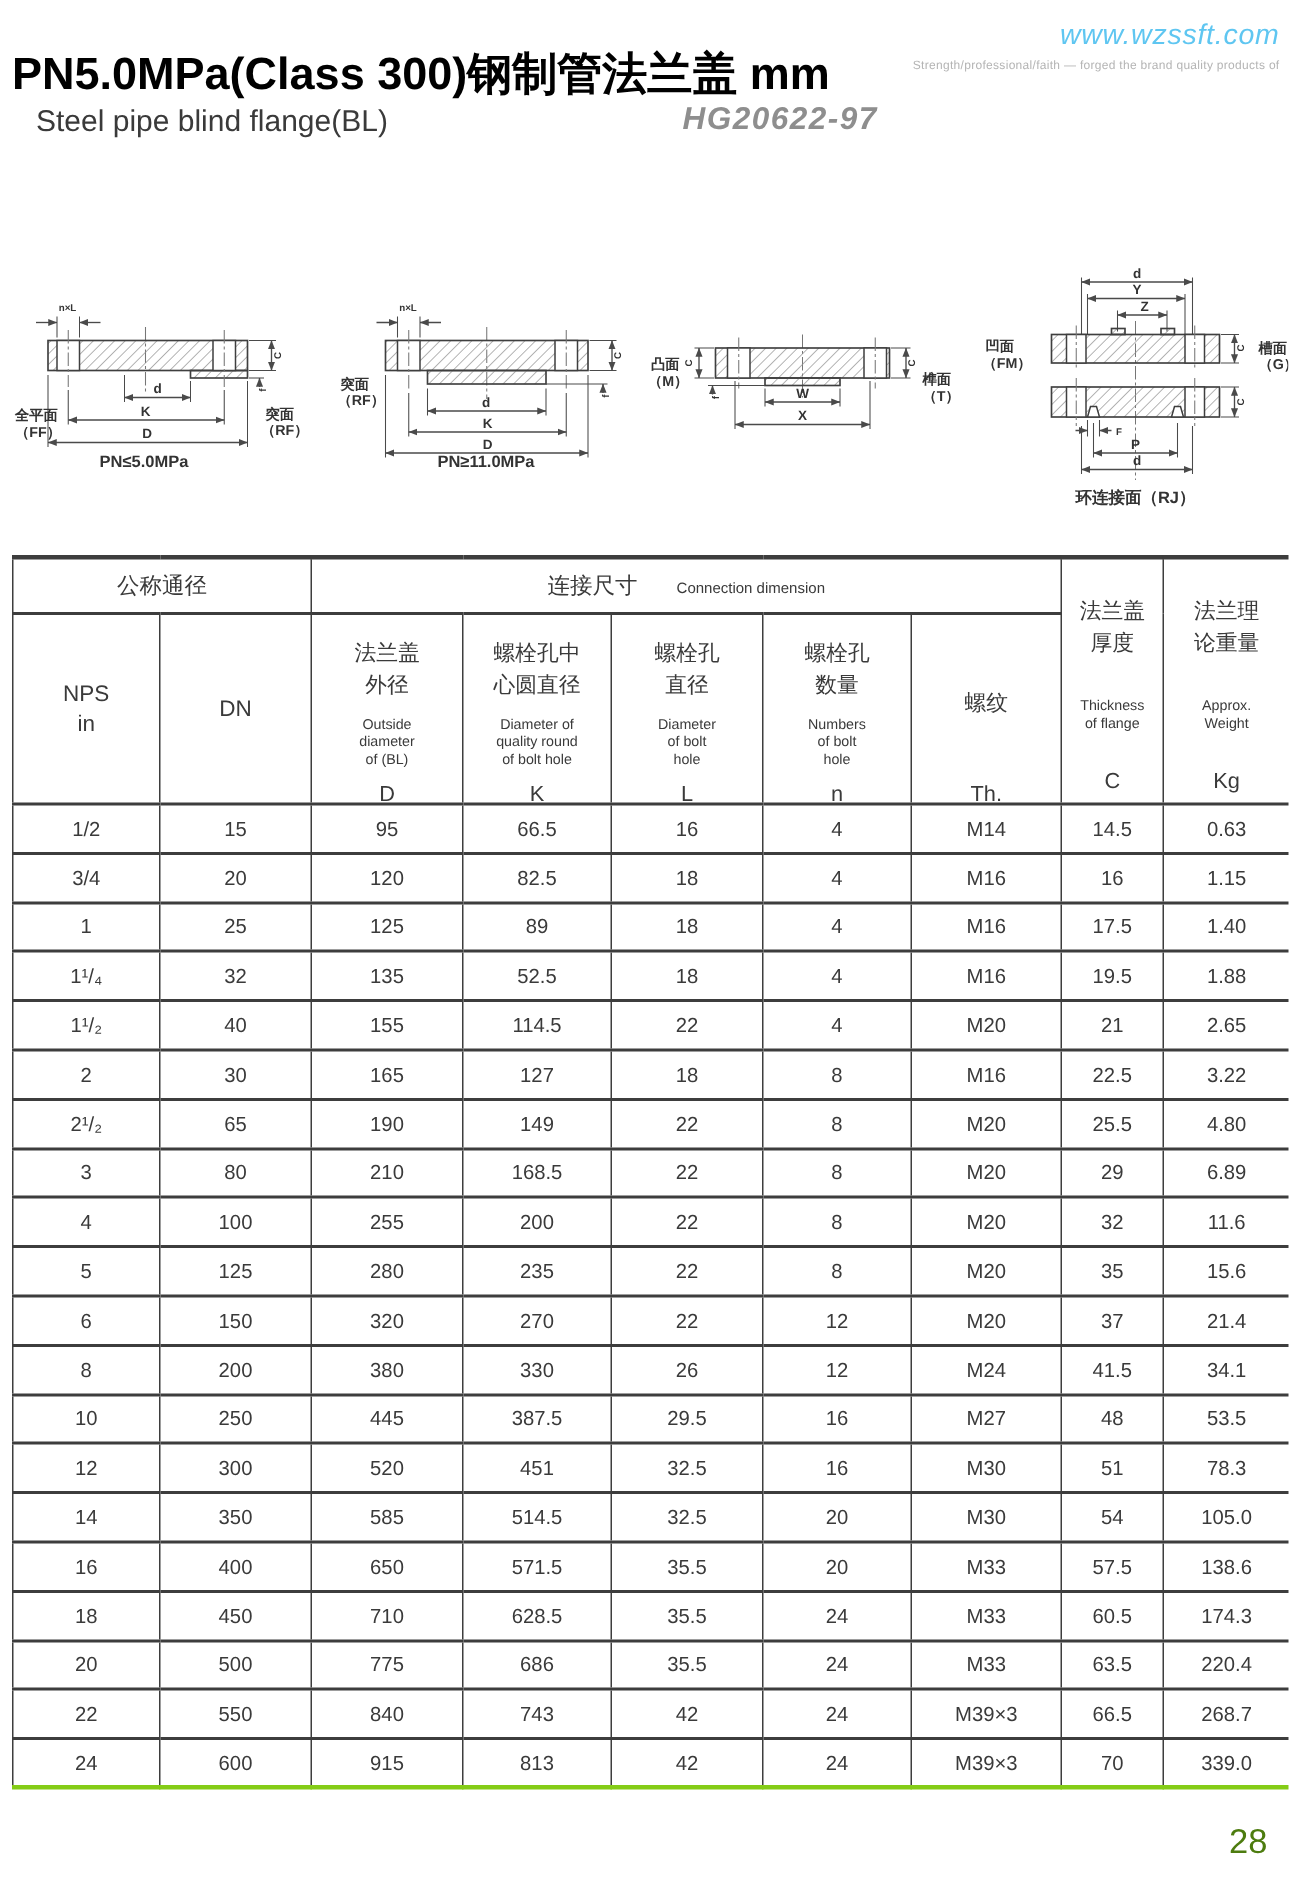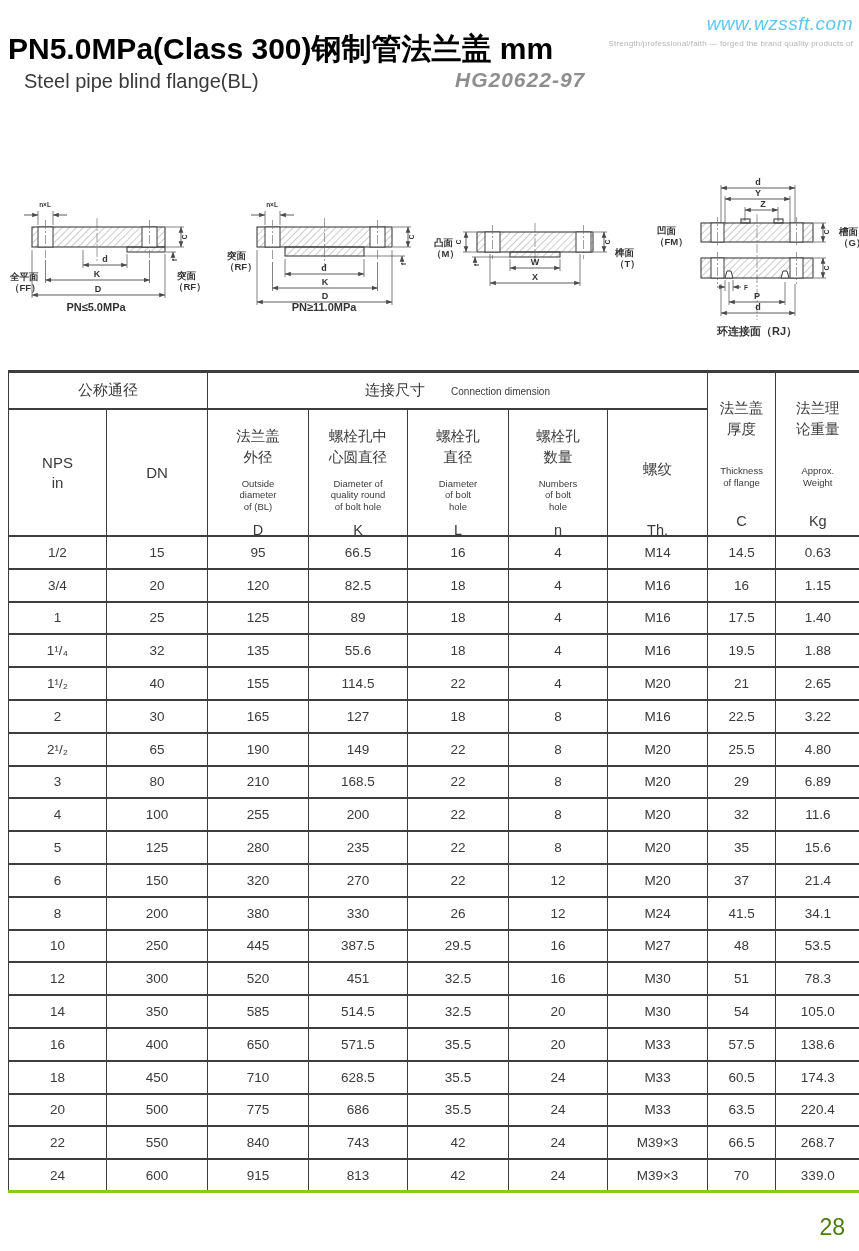--- a/index.html
+++ b/index.html
@@ -387,21 +387,21 @@
         <td>18</td>
         <td>4</td>
         <td>M16</td>
         <td>17.5</td>
         <td>1.40</td>
       </tr>
       <tr>
         <td>1¹/₄</td>
         <td>32</td>
         <td>135</td>
-        <td>55.6</td>
+        <td>52.5</td>
         <td>18</td>
         <td>4</td>
         <td>M16</td>
         <td>19.5</td>
         <td>1.88</td>
       </tr>
       <tr>
         <td>1¹/₂</td>
         <td>40</td>
         <td>155</td>

